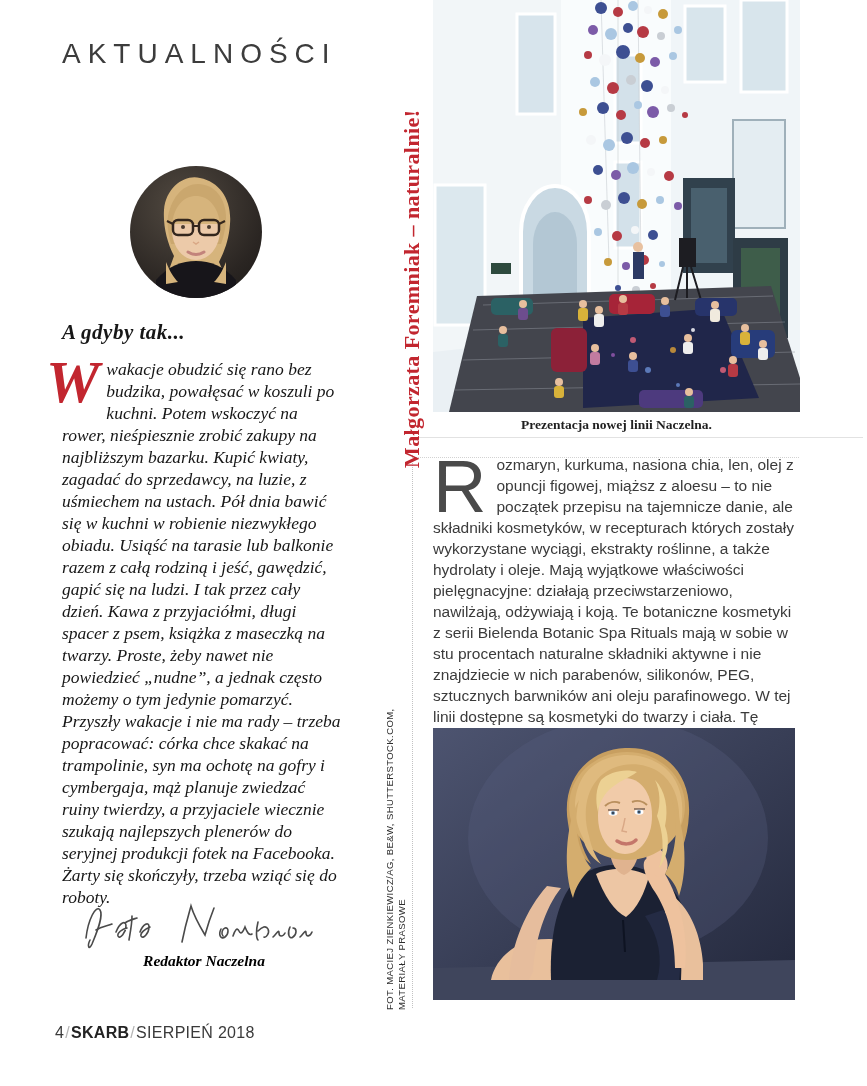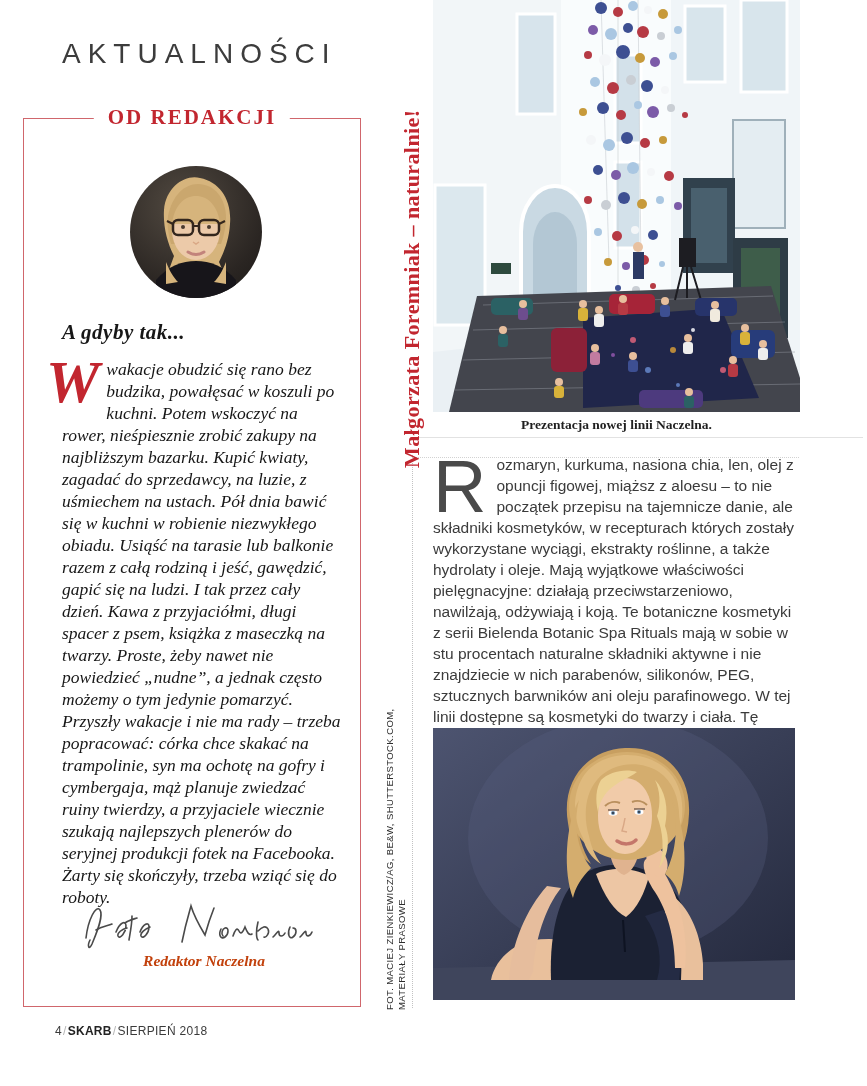--- a/index.html
+++ b/index.html
@@ -31,24 +31,24 @@
 
   .editorial-body{position:absolute;left:62px;top:358px;width:282px;margin:0;
     font-style:italic;font-size:17.5px;line-height:22px;color:var(--text-dark);}
   .dropcap-w{float:left;font-size:60px;line-height:44px;font-weight:700;font-style:italic;
     color:var(--accent-red);margin:2px 7px 0 -16px;}
   .para2{display:block;}
 
   .signature{position:absolute;left:78px;top:894px;width:236px;height:60px;}
   .signature-title{position:absolute;left:23px;top:952px;width:336px;text-align:center;
     padding-left:26px;box-sizing:border-box;font-style:italic;font-weight:700;
-    font-size:15.5px;color:#c2410c;}
+    font-size:15.5px;color:#000000;}
 
   .footer{position:absolute;left:55px;top:1024px;font-family:"Liberation Sans",sans-serif;
-    font-size:12px;color:#3a3a3a;letter-spacing:.3px;}
+    font-size:16px;color:#3a3a3a;letter-spacing:.3px;}
   .footer .sep{color:#b5b5b5;padding:0 1px;}
   .footer .mag{font-weight:700;color:#232323;}
 
   
   .atrium{position:absolute;left:433px;top:0;width:367px;height:412px;}
   .photo-caption{position:absolute;left:433px;top:417px;width:367px;text-align:center;
     font-weight:700;font-size:13.5px;color:#1f1f1f;}
   .caption-rule{position:absolute;left:413px;top:437px;width:450px;height:0;
     border-top:1px solid #e2e2e2;}
   .dotted-hrule{position:absolute;left:413px;top:457px;width:386px;height:0;
@@ -73,23 +73,20 @@
     font-family:"Liberation Sans",sans-serif;font-size:9.5px;line-height:12px;
     letter-spacing:.4px;color:#2e2e2e;}
 </style>
 </head>
 <body>
 
 <div class="page">
 
   <div class="section-title">AKTUALNOŚCI</div>
 
-  <div class="red-box">
-    <div class="box-label">OD REDAKCJI</div>
-  </div>
 
   <div class="editor-photo">
     <svg width="132" height="132" viewBox="0 0 132 132">
       <defs>
         <radialGradient id="edbg" cx="40%" cy="30%" r="90%">
           <stop offset="0%" stop-color="#524a41"></stop>
             <stop offset="70%" stop-color="#2a2522"></stop>
             <stop offset="100%" stop-color="#1d1a18"></stop>
         </radialGradient>
       </defs>

